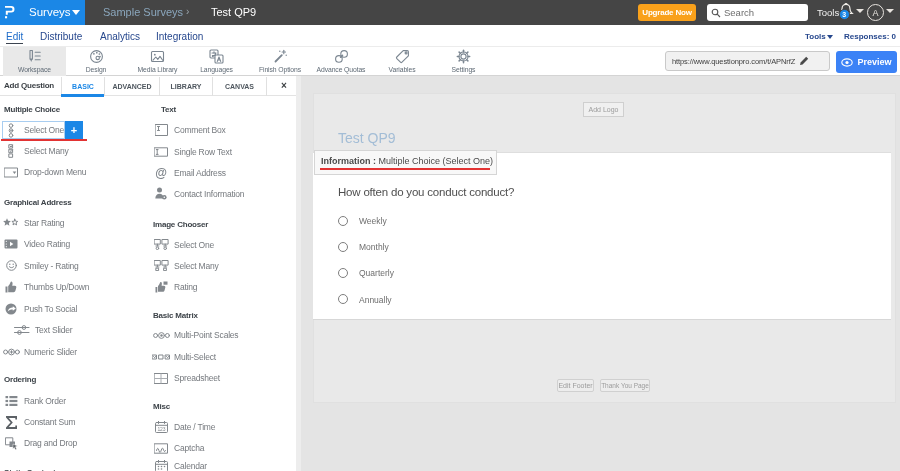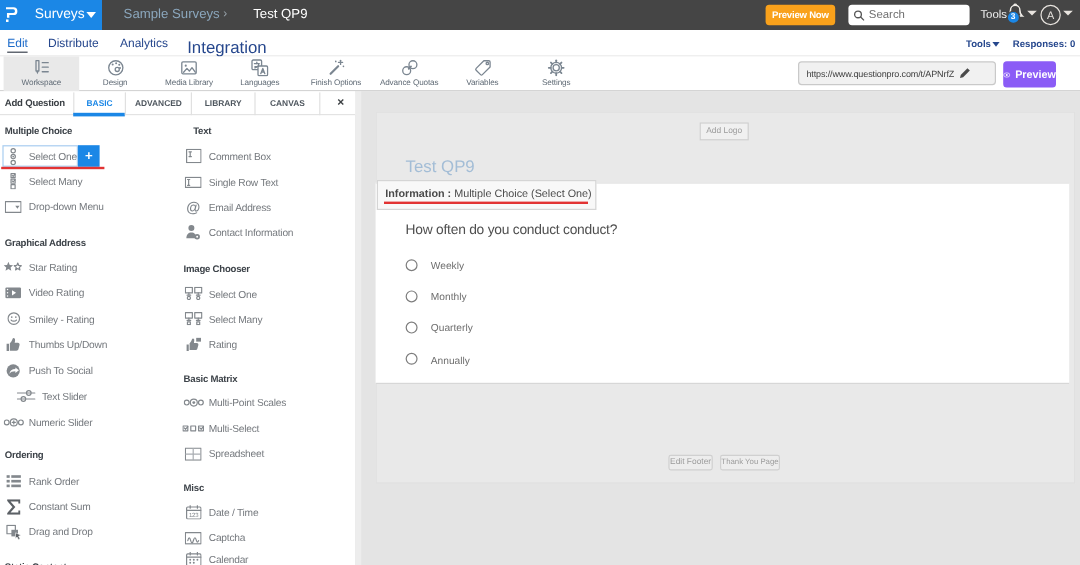--- a/index.html
+++ b/index.html
@@ -18,21 +18,21 @@
 <div class="ab" style="left:0;top:0;width:85px;height:25px;background:#1b87e6"></div>
 <svg class="ab" style="left:4px;top:5px" width="14" height="14" viewBox="0 0 14 14">
  <path d="M1 1 h6.2 a3.3 3.3 0 0 1 0 6.6 h-3.4 v2.2 h-2 v-4 h5.2 a1.5 1.5 0 0 0 0-3 h-6 z" fill="#fff"></path>
  <rect x="1" y="11.2" width="2.1" height="2.1" fill="#fff"></rect>
 </svg>
 <div class="ab" style="left:29px;top:5.5px;color:#fff;font-size:11.5px">Surveys</div>
 <div class="ab" style="left:72px;top:10px;width:0;height:0;border-left:4.5px solid transparent;border-right:4.5px solid transparent;border-top:5px solid #fff"></div>
 <div class="ab" style="left:103px;top:6px;color:#8ba7bd;font-size:11px">Sample Surveys</div>
 <div class="ab" style="left:186px;top:6px;color:#9aa5ad;font-size:10px">›</div>
 <div class="ab" style="left:211px;top:6px;color:#fff;font-size:11px">Test QP9</div>
-<div class="ab" style="left:638px;top:4px;width:58px;height:17px;background:#f9a11b;border-radius:3px;color:#fff;font-size:8px;font-weight:bold;letter-spacing:-.2px;display:flex;align-items:center;justify-content:center">Preview Now</div>
+<div class="ab" style="left:638px;top:4px;width:58px;height:17px;background:#f9a11b;border-radius:3px;color:#fff;font-size:8px;font-weight:bold;letter-spacing:-.2px;display:flex;align-items:center;justify-content:center">Upgrade Now</div>
 <div class="ab" style="left:707px;top:4px;width:101px;height:17px;background:#fff;border-radius:3px;display:flex;align-items:center;padding-left:4px">
  <svg width="10" height="10" viewBox="0 0 10 10">
       <circle cx="4" cy="4" r="2.8" fill="none" stroke="#555" stroke-width="1.1"></circle>
       <line x1="6.2" y1="6.2" x2="9" y2="9" stroke="#555" stroke-width="1.1"></line>
     </svg>
  <span style="color:#6e6e6e;font-size:9.5px;margin-left:3px">Search</span>
 </div>
 <div class="ab" style="left:817px;top:7px;color:#f2f2f2;font-size:9.5px">Tools</div>
 <svg class="ab" style="left:838px;top:2px" width="16" height="16" viewBox="0 0 16 16">
  <path d="M2 11.3 c1.6-1.2 2.1-2.9 2.1-5 a3.9 3.9 0 0 1 7.8 0 c0 2.1 0.5 3.8 2.1 5 z" fill="none" stroke="#f0ede8" stroke-width="1.2"></path>
@@ -41,21 +41,21 @@
 </svg>
 <div class="ab" style="left:839px;top:9px;width:10.5px;height:10.5px;border-radius:50%;background:#1b87e6;border:1px solid #454545;color:#fff;font-size:7px;font-weight:bold;display:flex;align-items:center;justify-content:center">3</div>
 <div class="ab" style="left:856px;top:9px;width:0;height:0;border-left:4px solid transparent;border-right:4px solid transparent;border-top:4.5px solid #e8e4df"></div>
 <div class="ab" style="left:867px;top:4px;width:17px;height:17px;border:1.4px solid #e8e4df;border-radius:50%;color:#e8e4df;font-size:9px;display:flex;align-items:center;justify-content:center">A</div>
 <div class="ab" style="left:886px;top:9px;width:0;height:0;border-left:4px solid transparent;border-right:4px solid transparent;border-top:4.5px solid #e8e4df"></div>
 
 <div class="ab" style="left:0;top:25px;width:900px;height:22px;background:#fff;border-bottom:1px solid #ececec"></div>
 <div class="ab" style="left:6px;top:31px;color:#1b6ac9;font-size:10px;border-bottom:1px solid #3c4450;padding-bottom:1px">Edit</div>
 <div class="ab" style="left:40px;top:31px;color:#26478d;font-size:10px">Distribute</div>
 <div class="ab" style="left:100px;top:31px;color:#26478d;font-size:10px">Analytics</div>
-<div class="ab" style="left:156px;top:31px;color:#26478d;font-size:14px">Integration</div>
+<div class="ab" style="left:156px;top:31px;color:#26478d;font-size:10px">Integration</div>
 <div class="ab" style="left:805px;top:31.5px;color:#26478d;font-size:8px;font-weight:bold">Tools</div>
 <div class="ab" style="left:827px;top:35px;width:0;height:0;border-left:3.5px solid transparent;border-right:3.5px solid transparent;border-top:4px solid #26478d"></div>
 <div class="ab" style="left:844px;top:31.5px;color:#26478d;font-size:8px;font-weight:bold;white-space:nowrap">Responses: 0</div>
 
 <div class="ab" style="left:0;top:47px;width:900px;height:29px;background:#fff;border-bottom:1px solid #d4d4d4"></div>
 <div class="ab" style="left:3px;top:47px;width:63px;height:29px;background:#e9e9e9"></div>
 
 <style>
 .tbi{position:absolute;top:49px;width:70px;display:flex;flex-direction:column;align-items:center}
 .tbi span{font-size:6.8px;color:#5f6a75;margin-top:2px;letter-spacing:-.1px;white-space:nowrap}
@@ -141,21 +141,21 @@
     </svg>
  <span>Settings</span>
 </div>
 
 <div class="ab" style="left:665px;top:51px;width:165px;height:20px;background:#f1f1f1;border:1px solid #c9c9c9;border-radius:3px;display:flex;align-items:center;padding-left:6px">
  <span style="font-size:7.5px;color:#3e3e3e;letter-spacing:-.1px;white-space:nowrap">https://www.questionpro.com/t/APNrfZ</span>
  <svg width="10" height="10" viewBox="0 0 10 10" style="margin-left:4px">
       <path d="M1 9 l0.6-2.6 5.6-5.6 2 2 -5.6 5.6z" fill="#4a4a4a"></path>
     </svg>
 </div>
-<div class="ab" style="left:836px;top:51px;width:44px;height:22px;background:#8b5cf6;border-radius:3px;display:flex;align-items:center;justify-content:center">
+<div class="ab" style="left:836px;top:51px;width:61px;height:22px;background:#3b82f6;border-radius:3px;display:flex;align-items:center;justify-content:center">
  <svg width="12" height="9" viewBox="0 0 12 9">
       <ellipse cx="6" cy="4.5" rx="5.2" ry="3.6" fill="none" stroke="#fff" stroke-width="1.1"></ellipse>
       <circle cx="6" cy="4.5" r="1.6" fill="#fff"></circle>
     </svg>
  <span style="color:#fff;font-size:9px;font-weight:bold;margin-left:4px">Preview</span>
 </div>
 
 <div class="ab" style="left:0;top:76px;width:296px;height:395px;background:#fff"></div>
 <div class="ab" style="left:296px;top:76px;width:5px;height:395px;background:#ededed"></div>
 

